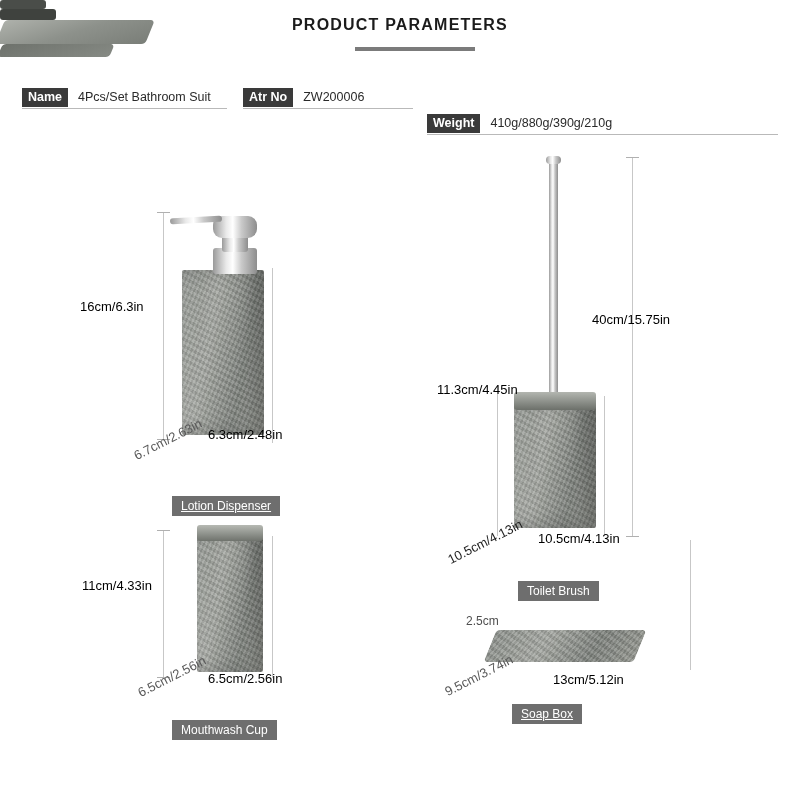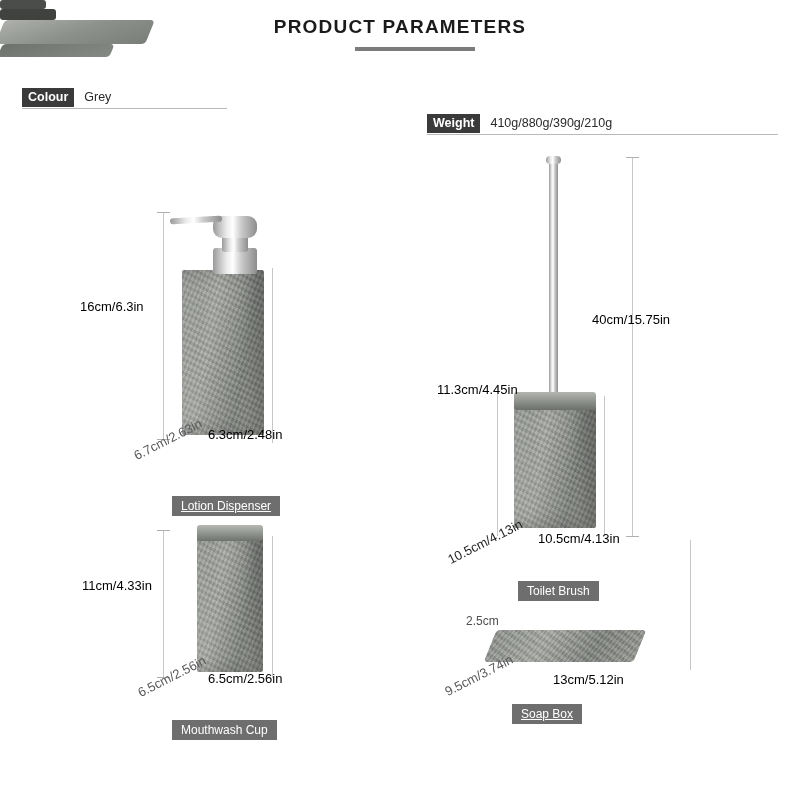--- a/index.html
+++ b/index.html
@@ -16,21 +16,21 @@
     overflow: hidden;
   }
 
   
   .page-title {
     position: absolute;
     top: 16px;
     left: 0;
     width: 800px;
     text-align: center;
-    font-size: 19px;
+    font-size: 16px;
     font-weight: bold;
     letter-spacing: 1.2px;
     color: #1b1b1b;
   }
   .title-rule {
     position: absolute;
     top: 47px;
     left: 355px;
     width: 120px;
     height: 4px;
@@ -212,26 +212,30 @@
   }
 </style>
 </head>
 <body>
 
 <div class="page-title">PRODUCT PARAMETERS</div>
 <div class="title-rule"></div>
 
 <div class="spec-group" id="spec-col-1">
   <div class="spec-row">
-    <span class="spec-key">Colour</span>
-    <span class="spec-val">Grey</span>
+    <span class="spec-key">Name</span>
+    <span class="spec-val">4Pcs/Set Bathroom Suit</span>
   </div>
 </div>
 
 <div class="spec-group" id="spec-col-2">
+  <div class="spec-row">
+    <span class="spec-key">Atr No</span>
+    <span class="spec-val">ZW200006</span>
+  </div>
 </div>
 
 <div class="spec-group" id="spec-col-3">
   <div class="spec-row">
     <span class="spec-key">Weight</span>
     <span class="spec-val">410g/880g/390g/210g</span>
   </div>
 </div>
 
 <div class="gline v" style="left:163px; top:212px; height:228px;"></div>

